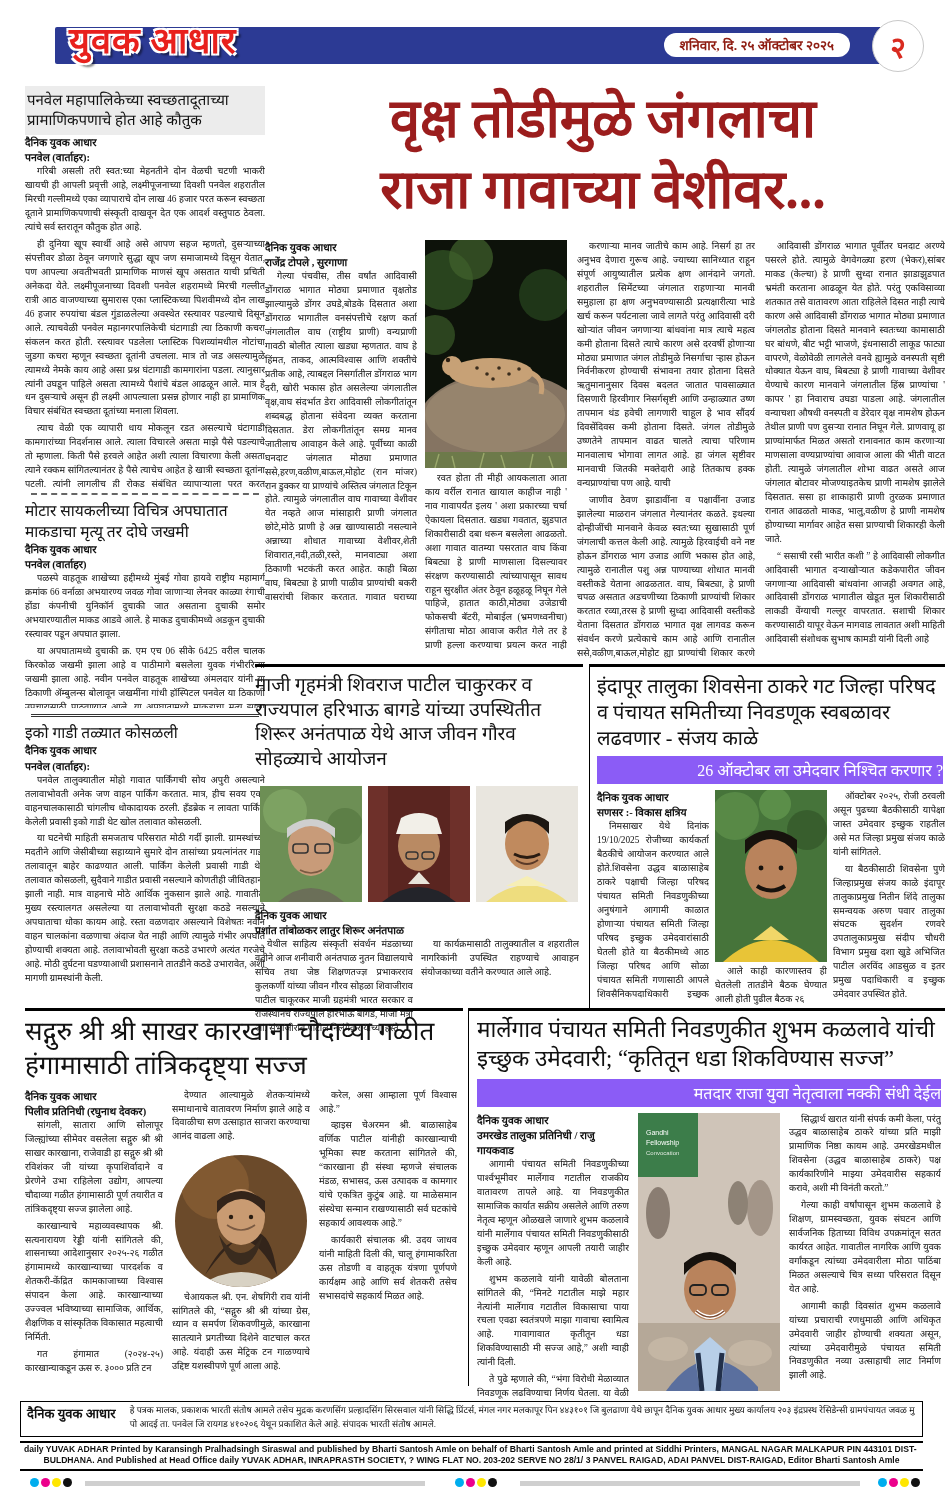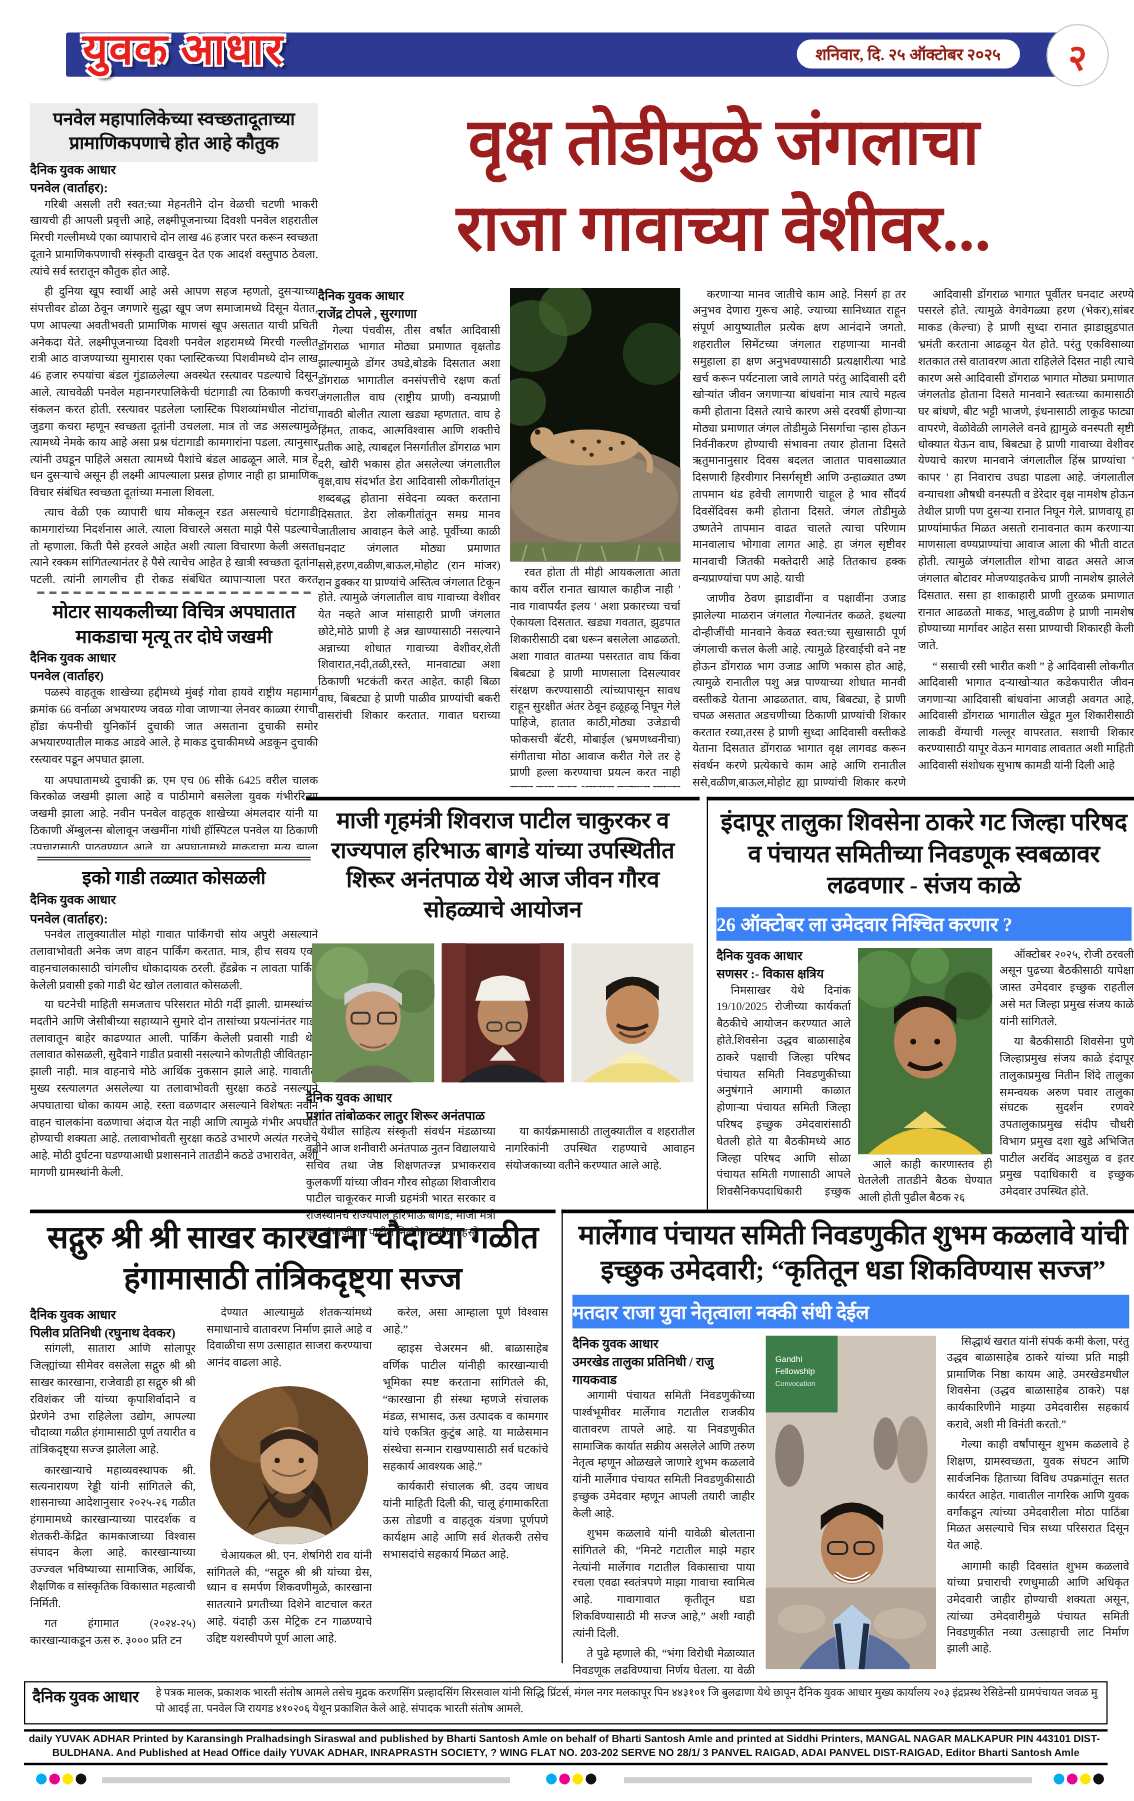--- a/index.html
+++ b/index.html
@@ -11,22 +11,22 @@
         text-shadow:-2px -2px 0 #fff,2px -2px 0 #fff,-2px 2px 0 #fff,2px 2px 0 #fff,4px 4px 2px rgba(0,0,0,.45);}
   .date-pill{position:absolute;right:60px;top:6px;background:#fff;border-radius:14px;padding:3px 16px;
         color:#8f1d12;font-size:13.5px;font-weight:bold;white-space:nowrap;}
   .page-circle{position:absolute;right:-14px;top:-7px;width:50px;height:50px;border-radius:50%;background:#fff;
         border:1px solid #c9c9c9;display:flex;align-items:center;justify-content:center;
         color:#d92b20;font-size:30px;font-weight:900;}
   
   .bodytxt{font-size:9.3px;line-height:1.5;text-align:justify;overflow:hidden;}
   .bodytxt p{margin:0 0 3px 0;text-indent:12px;}
   .byline{font-weight:bold;font-size:10.5px;line-height:1.45;}
-  .headline{font-weight:bold;text-align:center;line-height:1.3;}
-  .band{background:#3b82f6;color:#fff;font-weight:bold;text-align:left;}
+  .headline{font-weight:normal;line-height:1.3;}
+  .band{background:#8b5cf6;color:#fff;font-weight:normal;text-align:right;}
   
   .leftcol{position:absolute;left:25px;top:86px;width:240px;}
   .a1head{background:#ececec;font-size:15px;padding:5px 2px;}
   .div-dash{border-top:2px dashed #666;margin:6px 6px;}
   .div-dbl{border-top:3px double #333;margin:6px 6px;}
   .ahead2{font-size:15.5px;}
   
   .main-head{position:absolute;left:268px;top:84px;width:670px;height:152px;color:#9b1d1d;
         font-size:54px;font-weight:900;text-align:center;line-height:1.32;}
   .mcol{position:absolute;top:240px;height:420px;}

